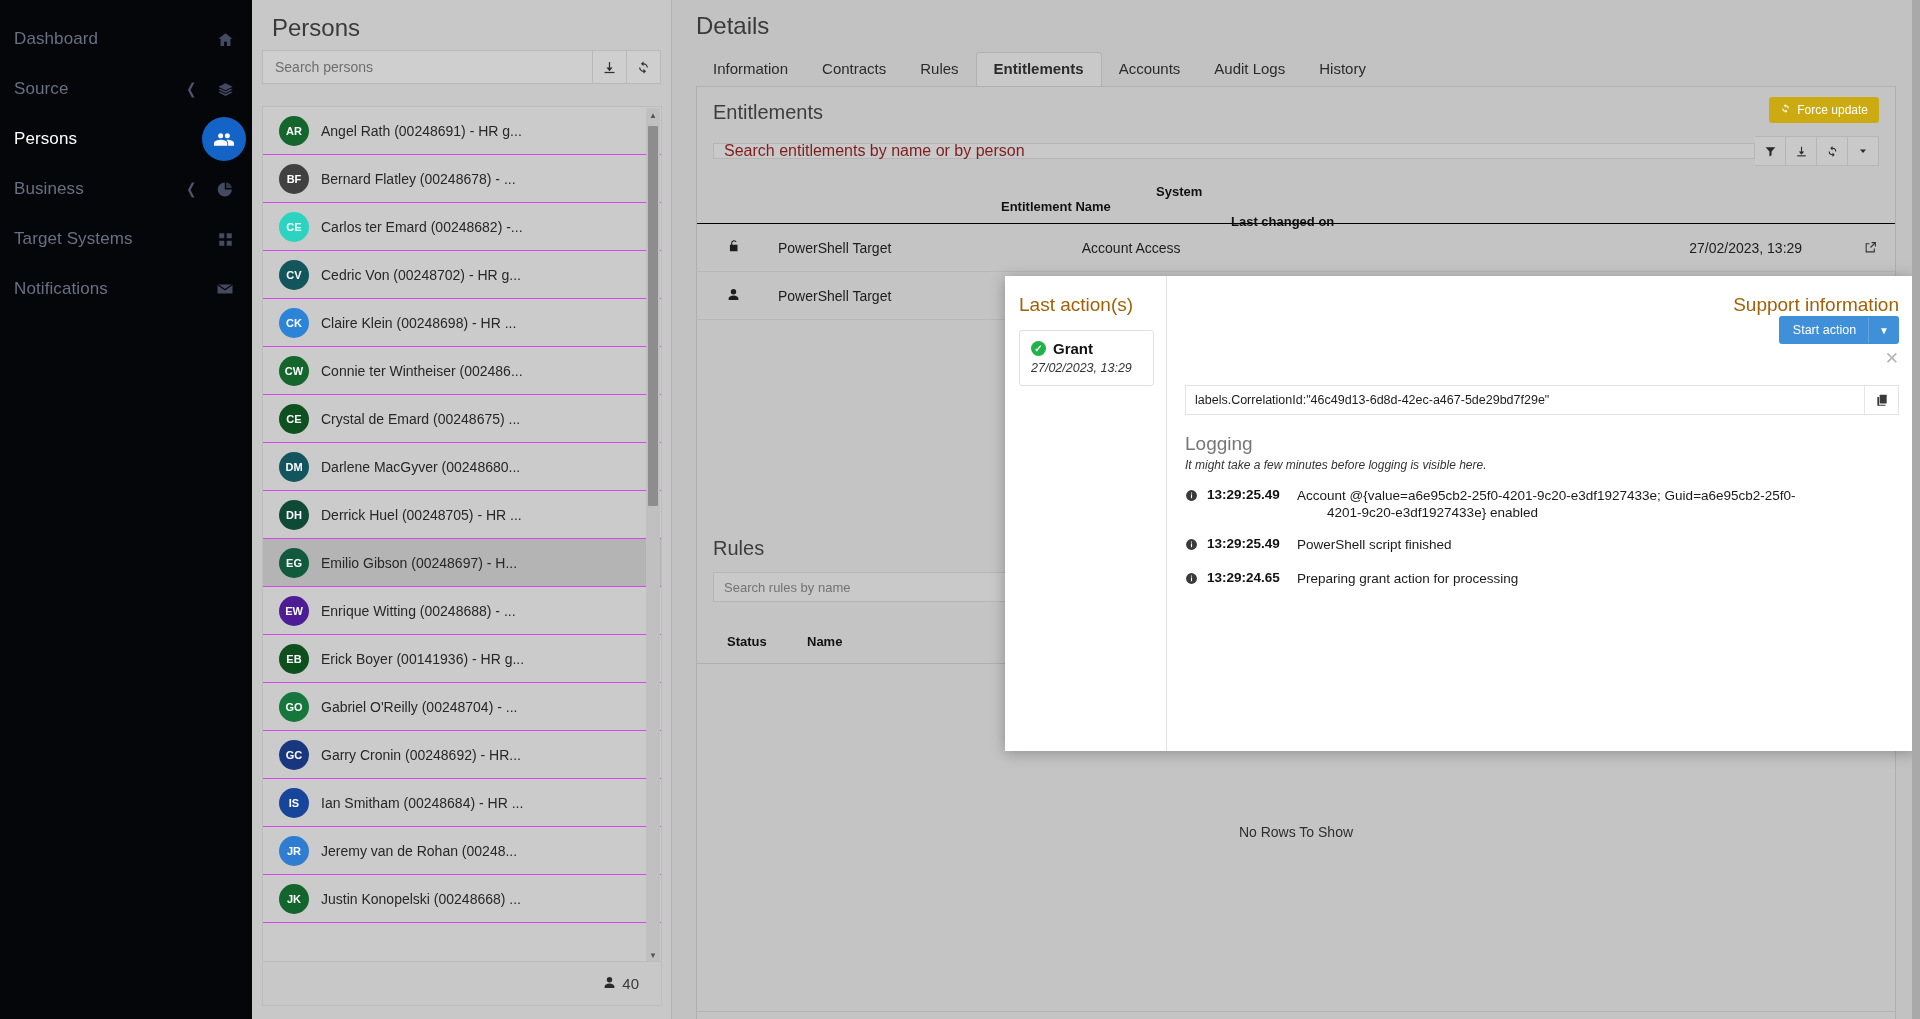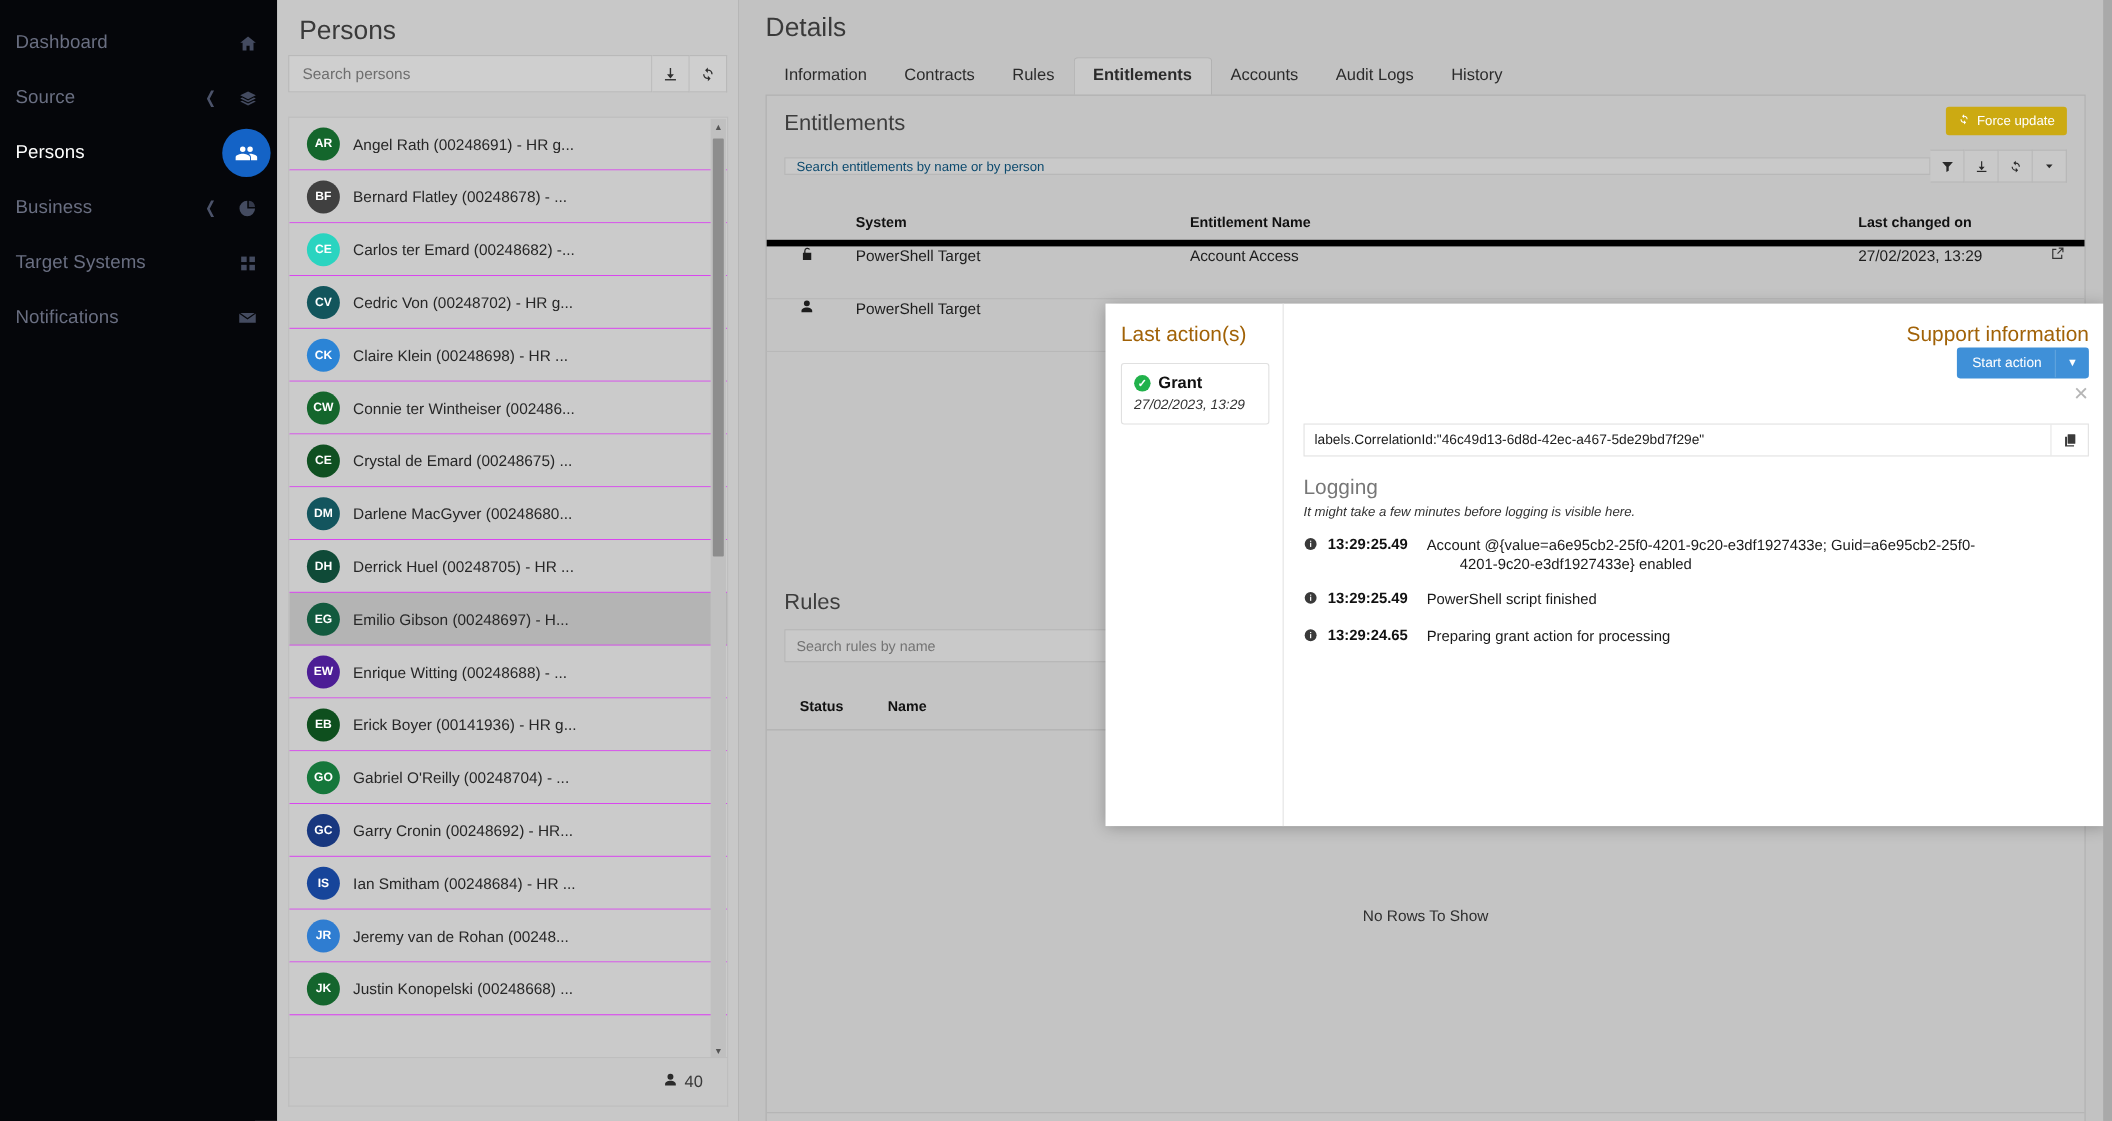--- a/index.html
+++ b/index.html
@@ -166,21 +166,21 @@
     padding: 14px 0 0 16px;
   }
   .ent-search-row {
     display: flex; align-items: center;
     margin: 12px 16px 0 16px;
   }
   .ent-search-box {
     flex: 1; height: 16px;
     background: #c9c9c9; border: 1px solid #b6b6b6;
     display: flex; align-items: center; padding-left: 10px;
-    font-size: 12px; color: #0c4a6e;
+    font-size: 16px; color: #7f1d1d;
   }
   .ent-icon-btn {
     width: 31px; height: 30px;
     background: #c9c9c9; border: 1px solid #b6b6b6; border-left: none;
     display: flex; align-items: center; justify-content: center;
     color: #2a2a2a; cursor: pointer;
   }
   #force-update {
     position: absolute; right: 16px; top: 10px;
     background: #ccaa12; color: #ffffff;
@@ -188,25 +188,26 @@
     padding: 6px 11px;
     display: flex; align-items: center; gap: 6px;
     cursor: pointer;
   }
   
   #ent-table { margin-top: 18px; }
   .ent-head {
     display: flex; align-items: center;
     height: 40px;
     font-size: 13px; font-weight: bold; color: #111;
-    border-bottom: 6px solid #000000;
+    border-bottom: 1px solid #000000;
     padding-left: 30px;
+    flex-direction: column;
   }
   .ent-row {
-    display: flex; 
+    display: flex; align-items: center;
     height: 48px;
     font-size: 14px; color: #1d1d1d;
     border-bottom: 1px solid #b8b8b8;
     padding-left: 30px;
   }
   .c-icon { width: 52px; }
   .c-system { width: 310px; }
   .c-name { width: 620px; }
   .c-date { width: 160px; }
   .c-act { width: 50px; display: flex; justify-content: center; color: #333; }

